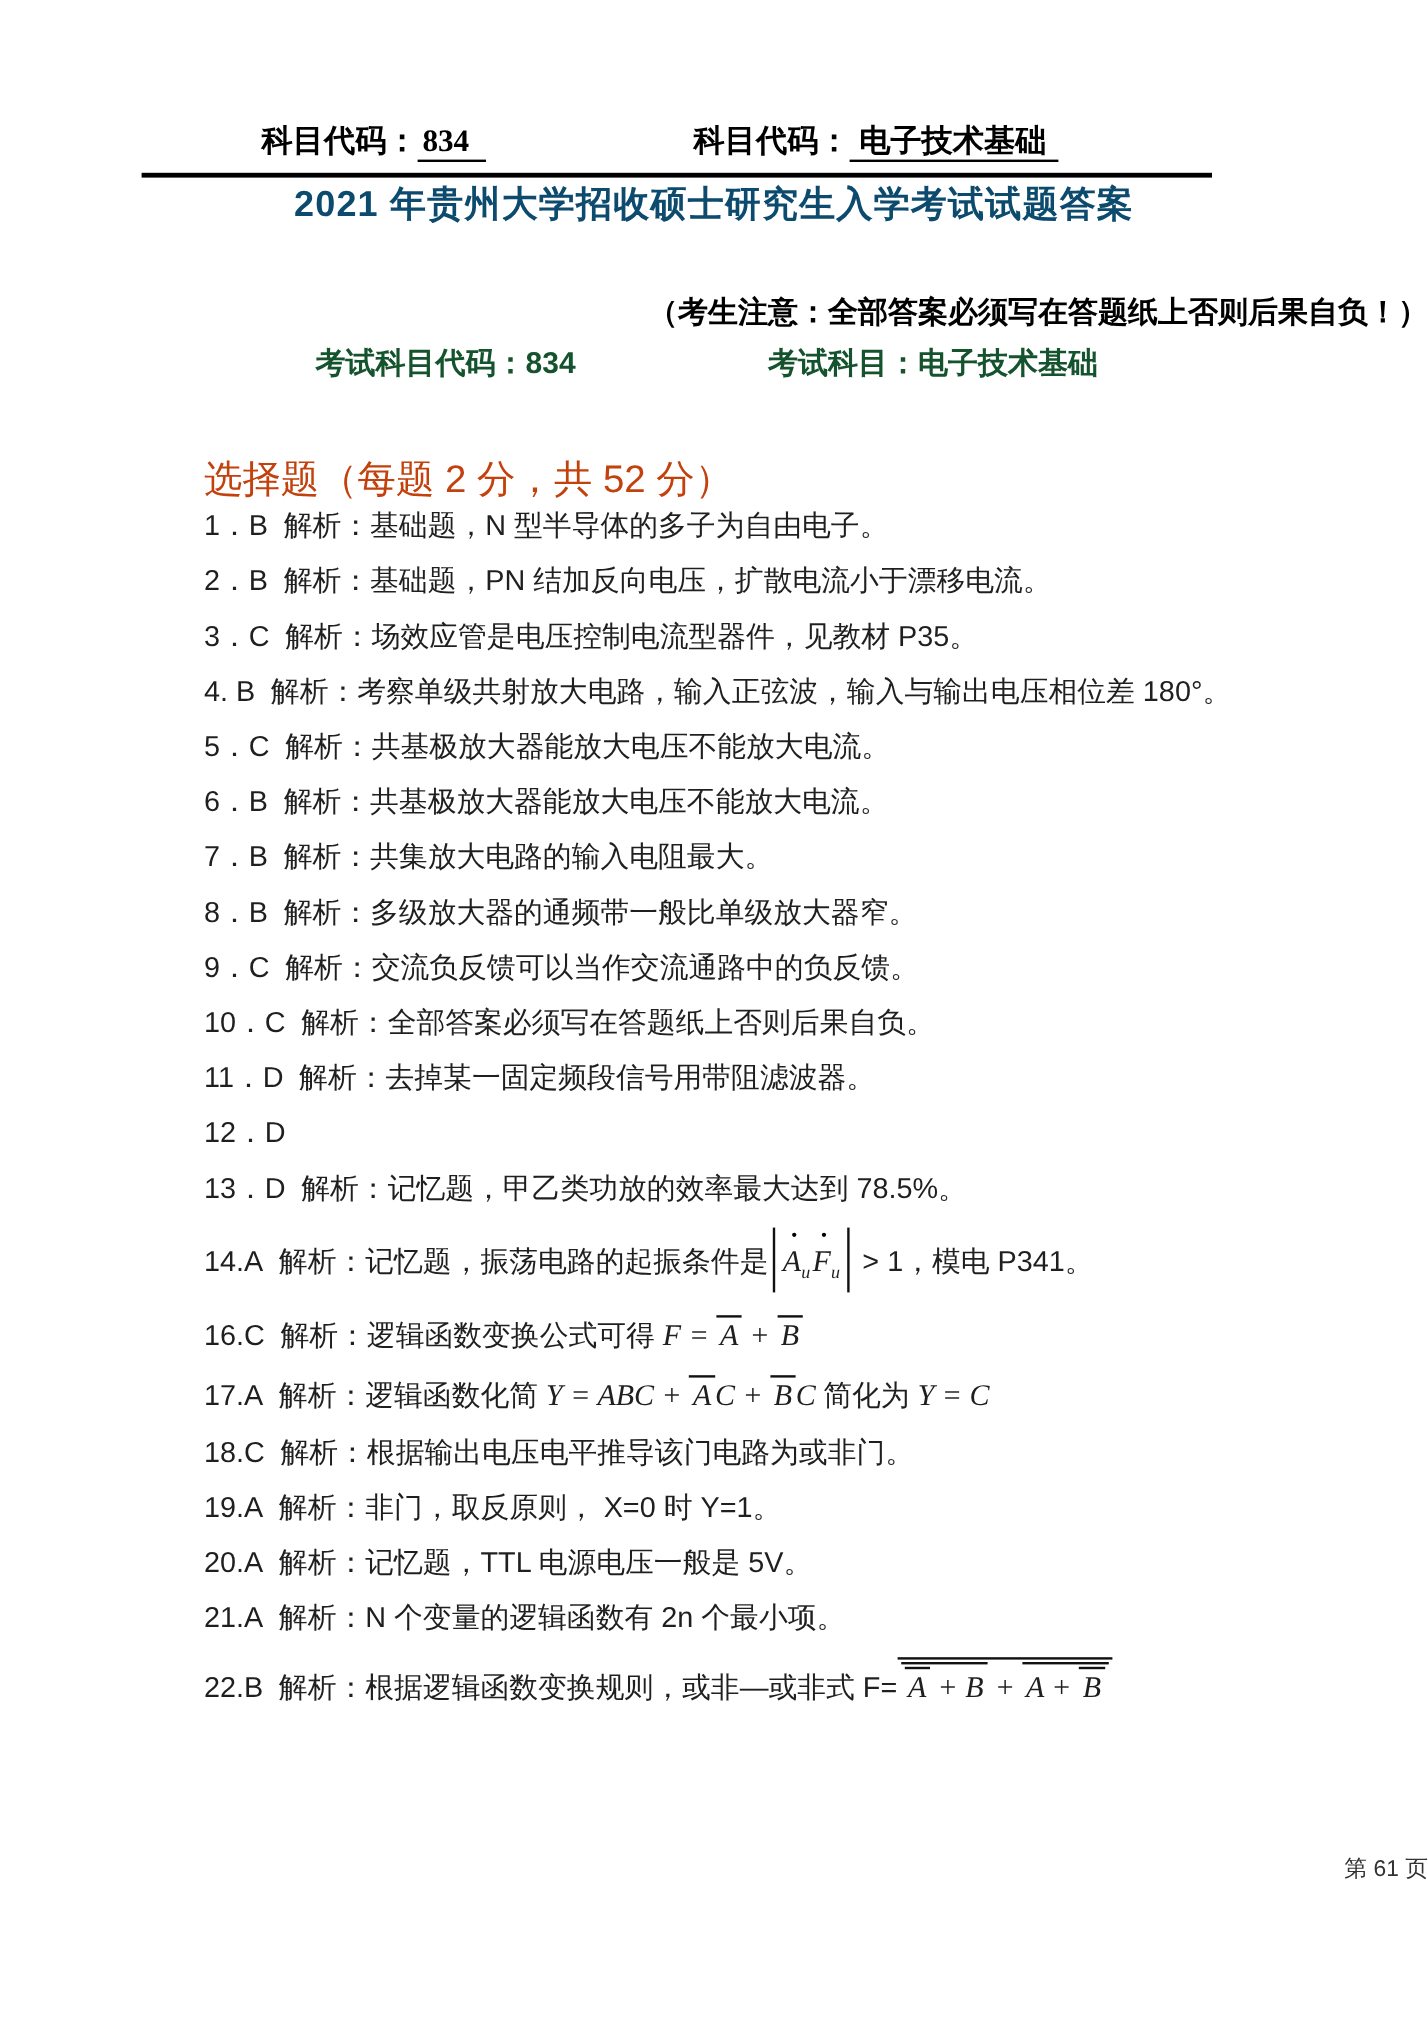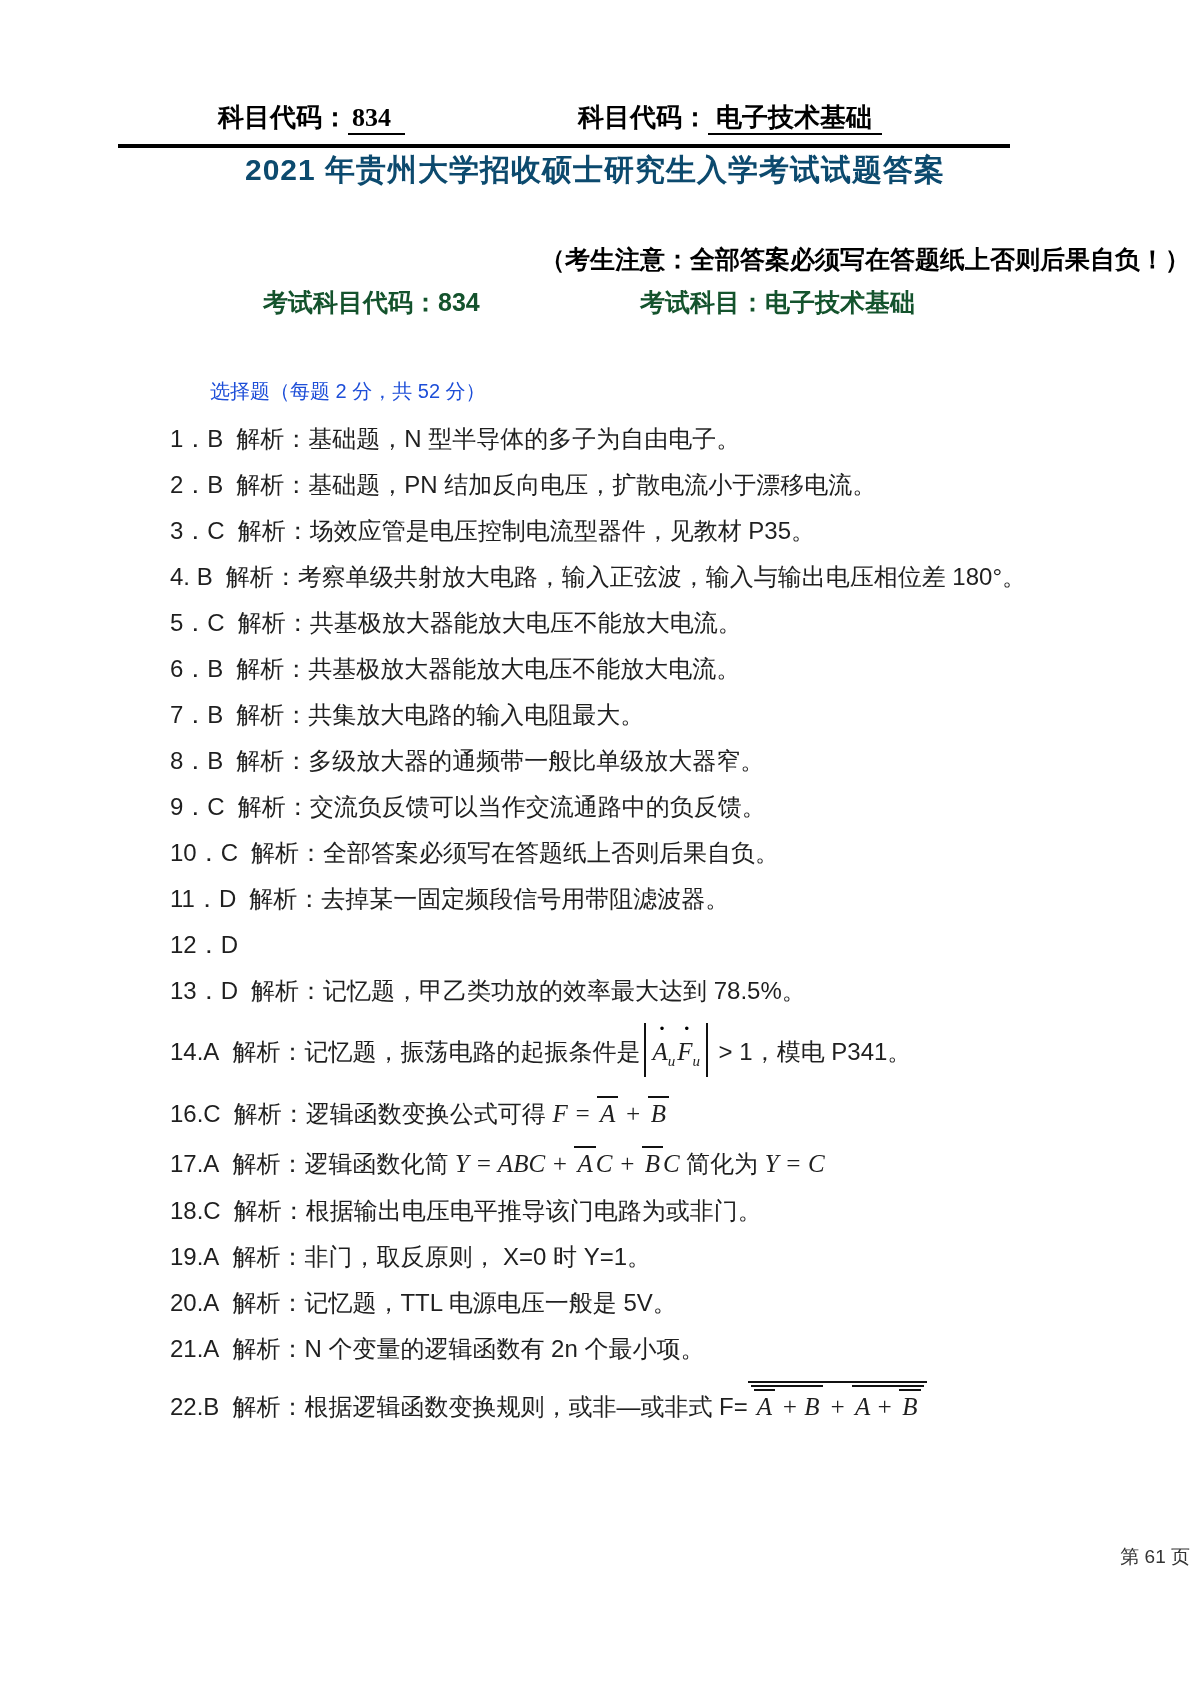--- a/index.html
+++ b/index.html
@@ -31,21 +31,21 @@
     text-align:center;font-size:30px;font-weight:bold;color:#0c4a6e;
     letter-spacing:1px;white-space:nowrap;
   }
   .notice{
     position:absolute;left:0;top:243px;width:100%;
     text-align:right;font-size:25px;font-weight:bold;color:#000;white-space:nowrap;
   }
   .exam-item{position:absolute;top:286px;font-size:25px;font-weight:bold;color:#14532d;white-space:nowrap;}
   #exam-code{left:263px;}
   #exam-subject{left:640px;}
-  .section-heading{position:absolute;left:170px;top:378px;font-size:20px;color:#1d4ed8;margin-left:40px;}
+  .section-heading{position:absolute;left:170px;top:378px;font-size:32px;color:#c2410c;}
   
   #answers-list{position:absolute;left:170px;top:425px;width:950px;}
   .item{margin-bottom:19px;font-size:24px;line-height:27px;white-space:nowrap;}
   .item-label{margin-right:13px;}
   
   .sg-it{font-family:"Liberation Serif","DejaVu Serif",serif;font-style:italic;font-size:25px;}
   .sg-bar{display:inline-block;border-top:2px solid #111;padding:2px 3px 0 3px;line-height:1.1;}
   .sg-abs{display:inline-block;border-left:2px solid #111;border-right:2px solid #111;padding:2px 5px;margin:0 4px;}
   .sg-dot{position:relative;display:inline-block;padding-top:13px;margin:0 1px;}
   .dot-base{font-family:"Liberation Serif","DejaVu Serif",serif;font-style:italic;font-size:25px;}

